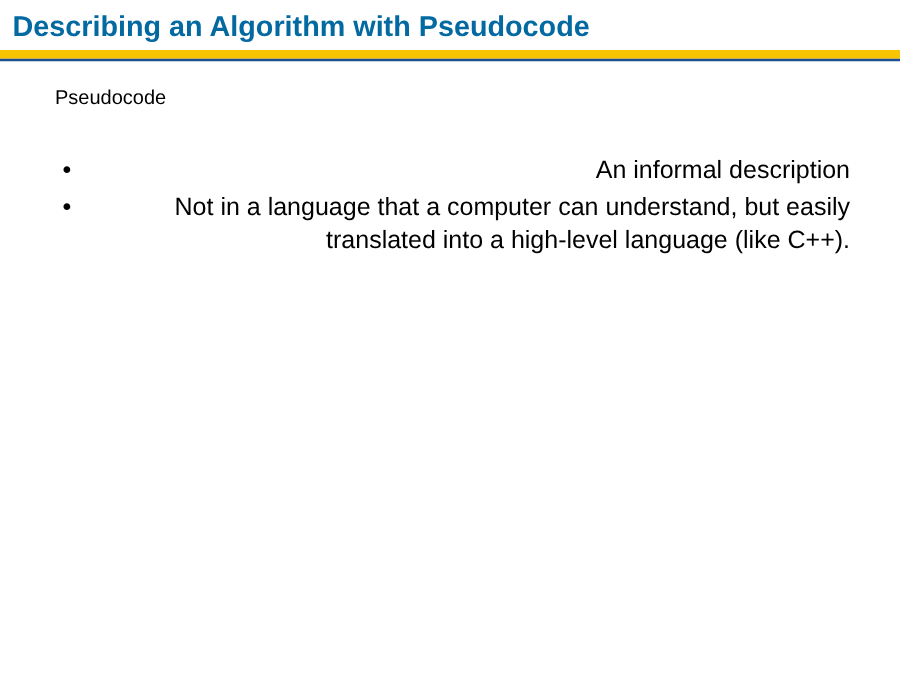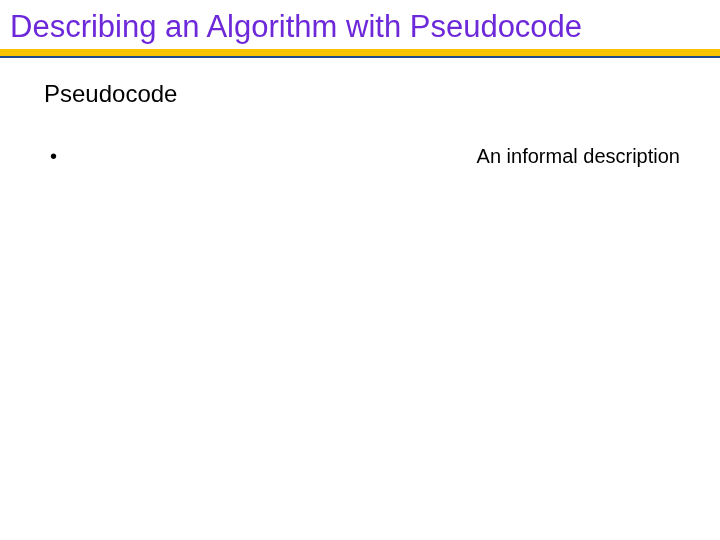--- a/index.html
+++ b/index.html
@@ -14,23 +14,23 @@
   .slide {
     width: 720px;
     height: 540px;
     position: relative;
     box-sizing: border-box;
   }
   .title-bar {
     padding: 8px 10px 0 10px;
   }
   .title {
-    color: #6d28d9;
-    font-size: 31px;
-    font-weight: normal;
+    color: #0369a1;
+    font-size: 23px;
+    font-weight: bold;
     line-height: 1.2;
     margin: 0;
   }
   .rule-container {
     margin-top: 4px;
     width: 100%;
   }
   .rule-yellow {
     height: 7px;
     background: #f8c400;
@@ -42,21 +42,21 @@
     width: 100%;
   }
   .content {
     padding: 20px 40px 0 40px;
     color: #000000;
     font-size: 20px;
     line-height: 1.3;
   }
   .subheading {
     margin: 0 0 34px 4px;
-    font-size: 24px;
+    font-size: 16px;
   }
   ul.bullets {
     list-style: none;
     padding: 0;
     margin: 0 0 0 8px;
   }
   ul.bullets li {
     position: relative;
     padding-left: 22px;
     margin-bottom: 4px;
@@ -79,15 +79,16 @@
     <h1 class="title">Describing an Algorithm with Pseudocode</h1>
   </div>
   <div class="rule-container">
     <div class="rule-yellow"></div>
     <div class="rule-blue"></div>
   </div>
   <div class="content">
     <p class="subheading">Pseudocode</p>
     <ul class="bullets">
       <li>An informal description</li>
+      <li>Not in a language that a computer can understand, but easily translated into a high-level language (like C++).</li>
     </ul>
   </div>
 </div>
 
 </body></html>

